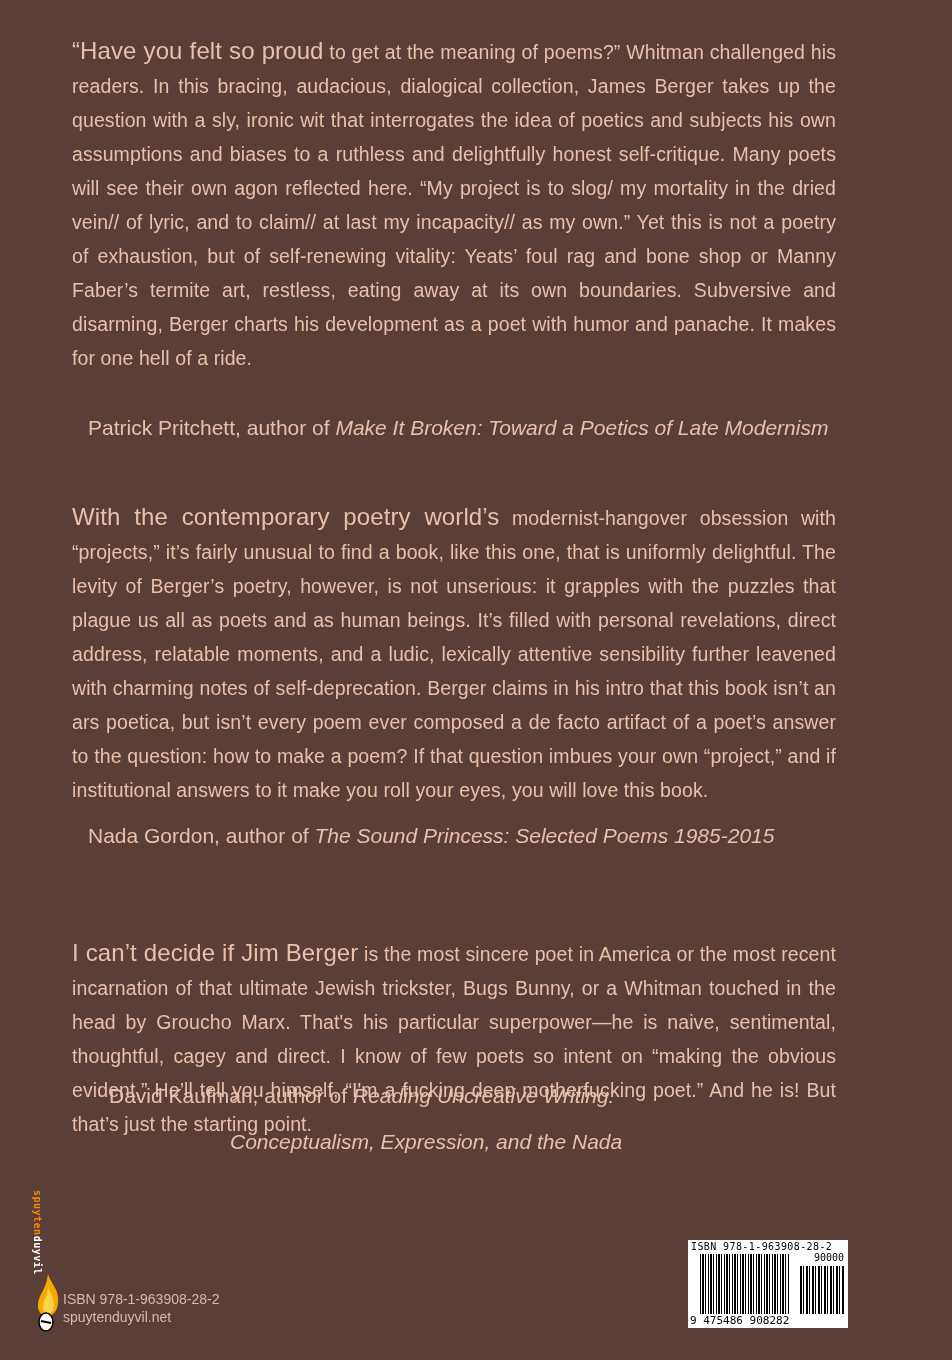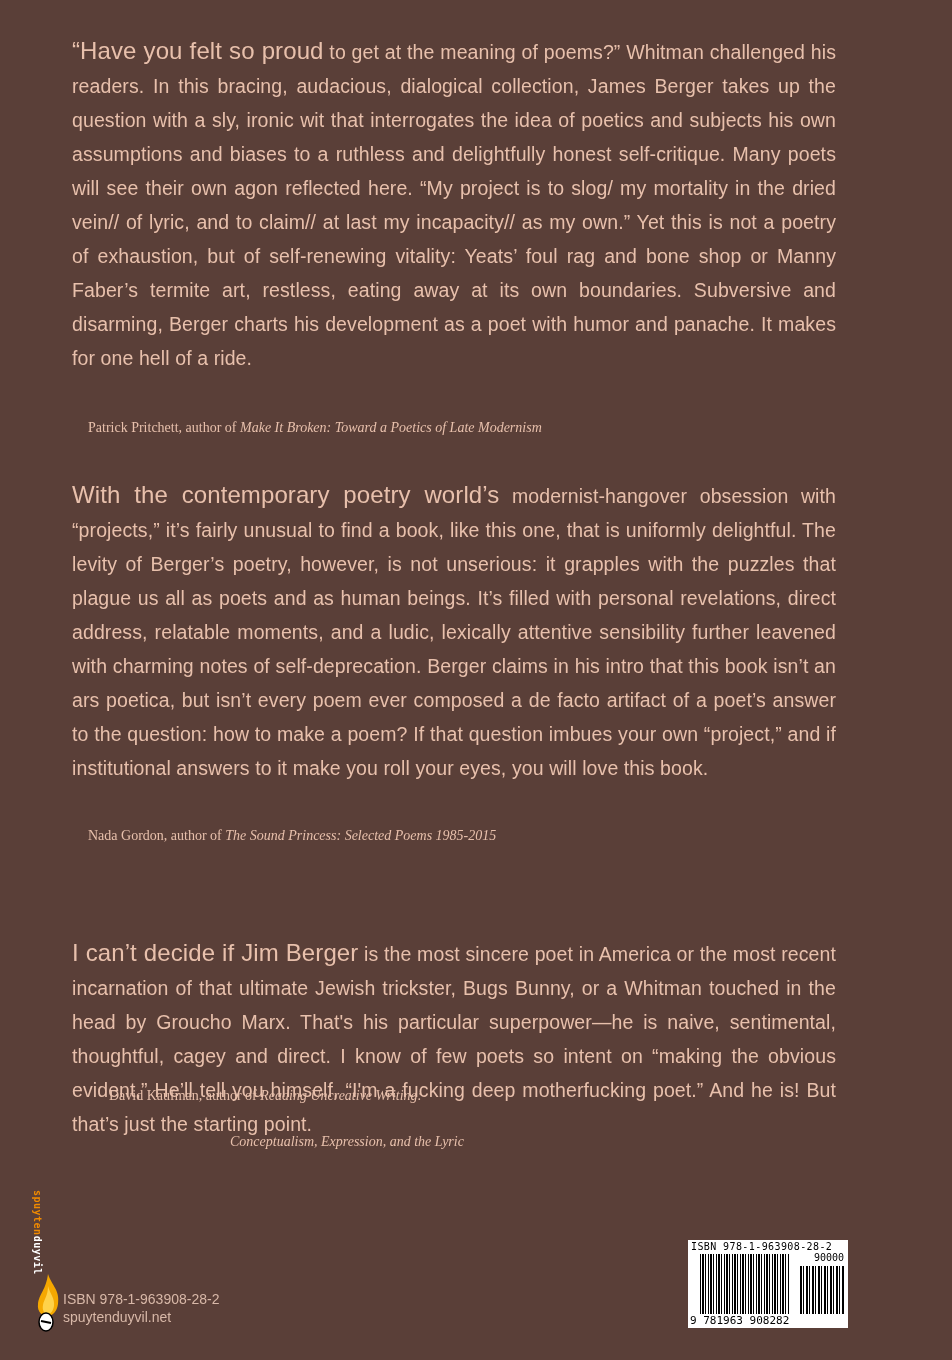--- a/index.html
+++ b/index.html
@@ -16,28 +16,27 @@
       left: 72px;
       width: 764px;
       font-size: 19.5px;
       line-height: 34px;
       text-align: justify;
       letter-spacing: 0.1px;
     }
     .lead { font-weight: normal; font-size: 24px; }
     .attr {
       position: absolute;
-      font-size: 14px;
+      font-size: 21px;
       line-height: 26px;
-      font-family: Liberation Serif, serif;
     }
     .attr i { font-style: italic; }
     #b1 { top: 34px; }
     #a1 { top: 415px; left: 88px; }
-    #b2 { top: 478px; }
+    #b2 { top: 500px; }
     #a2 { top: 823px; left: 88px; }
     #b3 { top: 936px; }
     #a3 { top: 1083px; left: 86px; margin-left: 23px; }
     #a3b { top: 1129px; left: 230px; }
     .logo-vertical {
       position: absolute;
       left: 32px; top: 1190px;
       writing-mode: vertical-rl;
       font-family: "DejaVu Sans Mono", monospace;
       font-weight: bold;
@@ -106,21 +105,21 @@
   <span>Nada Gordon, author of </span><i>The Sound Princess: Selected Poems 1985-2015</i>
 </div>
 
 <div class="blurb" id="b3">
   <span class="lead">I can’t decide if Jim Berger</span><span> is the most sincere poet in America or the most recent incarnation of that ultimate Jewish trickster, Bugs Bunny, or a Whitman touched in the head by Groucho Marx. That's his particular superpower—he is naive, sentimental, thoughtful, cagey and direct. I know of few poets so intent on “making the obvious evident,” He’ll tell you himself, “I'm a fucking deep motherfucking poet.” And he is! But that’s just the starting point.</span>
 </div>
 <div class="attr" id="a3">
   <span>David Kaufman, author of </span><i>Reading Uncreative Writing:</i>
 </div>
 <div class="attr" id="a3b">
-  <i>Conceptualism, Expression, and the Lyric</i>
+  <i>Conceptualism, Expression, and the Nada</i>
 </div>
 
 <div class="logo-vertical">
   <span>spuyten</span><span class="w">duyvil</span>
 </div>
 <svg class="flame" viewBox="0 0 28 60">
   <path d="M14 2 C18 14 26 18 24 32 C23 40 18 44 14 44 C8 44 3 40 4 32 C5 22 12 18 14 2 Z" fill="#f5a800"></path>
   <path d="M14 14 C16 22 21 26 20 34 C19 40 16 42 14 42 C10 42 8 38 9 33 C10 27 14 24 14 14 Z" fill="#ffd24a"></path>
   <ellipse cx="12" cy="50" rx="7" ry="9" fill="#ffffff" stroke="#000" stroke-width="1.5"></ellipse>
   <path d="M7 49 L17 51" stroke="#000" stroke-width="2"></path>
@@ -128,14 +127,14 @@
 <div class="pub-info">
   <div>ISBN 978-1-963908-28-2</div>
   <div>spuytenduyvil.net</div>
 </div>
 
 <div class="barcode">
   <div class="isbn-top">ISBN 978-1-963908-28-2</div>
   <div class="price">90000</div>
   <div class="bars"></div>
   <div class="bars2"></div>
-  <div class="digits">9 781963 908282</div>
+  <div class="digits">9 475486 908282</div>
 </div>
 
 </body></html>

